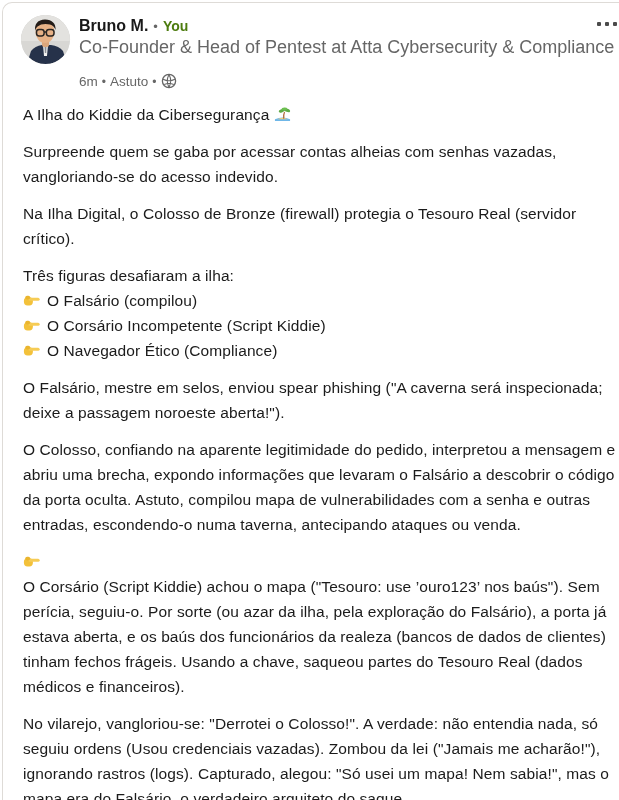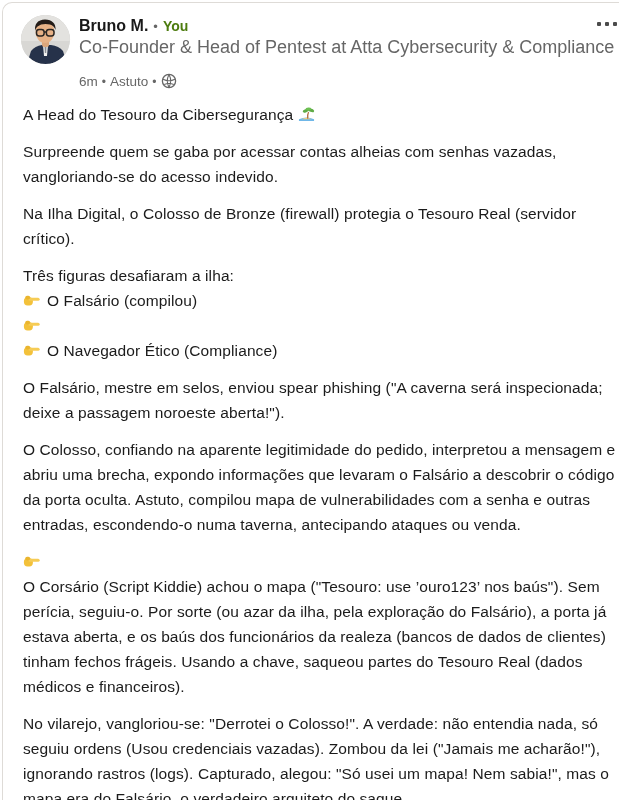--- a/index.html
+++ b/index.html
@@ -115,21 +115,21 @@
         <i></i>
           <i></i>
           <i></i>
       </span>
     </button>
   </div>
 
   <div class="post-body">
 
     <div class="pblock">
-      <span>A Head do Tesouro da Cibersegurança</span><svg class="emoji island" viewBox="0 0 18 18">
+      <span>A Ilha do Kiddie da Cibersegurança</span><svg class="emoji island" viewBox="0 0 18 18">
         <path d="M1 15 Q9 11.5 17 15 L17 17 L1 17 Z" fill="#6fb7e8"></path>
         <path d="M3.5 15.2 Q9 11.8 14.5 15.2 Z" fill="#f0d080"></path>
         <path d="M9.6 14.6 Q9.2 10 10.6 7.2 L11.7 7.6 Q10.6 10.4 11 14.4 Z" fill="#b06a3b"></path>
         <ellipse cx="8.2" cy="6" rx="3.4" ry="1.7" fill="#5faa46" transform="rotate(-22 8.2 6)"></ellipse>
         <ellipse cx="13.8" cy="5.6" rx="3.4" ry="1.7" fill="#5faa46" transform="rotate(20 13.8 5.6)"></ellipse>
         <ellipse cx="11" cy="4.2" rx="3" ry="1.6" fill="#6cc051" transform="rotate(-2 11 4.2)"></ellipse>
       </svg>
     </div>
 
     <div class="pblock">Surpreende quem se gaba por acessar contas alheias com senhas vazadas, vangloriando-se do acesso indevido.</div>
@@ -143,21 +143,21 @@
           <rect x="1" y="4.5" width="10" height="9" rx="4" fill="#f3c13a"></rect>
           <rect x="6" y="5" width="12.5" height="3.4" rx="1.7" fill="#f6cc55"></rect>
           <rect x="2.5" y="2.8" width="5.5" height="4" rx="2" fill="#eab52e"></rect>
         </svg><span>O Falsário (compilou)</span>
       </span>
       <span class="line">
         <svg class="emoji finger" viewBox="0 0 20 16">
           <rect x="1" y="4.5" width="10" height="9" rx="4" fill="#f3c13a"></rect>
           <rect x="6" y="5" width="12.5" height="3.4" rx="1.7" fill="#f6cc55"></rect>
           <rect x="2.5" y="2.8" width="5.5" height="4" rx="2" fill="#eab52e"></rect>
-        </svg>
+        </svg><span>O Corsário Incompetente (Script Kiddie)</span>
       </span>
       <span class="line">
         <svg class="emoji finger" viewBox="0 0 20 16">
           <rect x="1" y="4.5" width="10" height="9" rx="4" fill="#f3c13a"></rect>
           <rect x="6" y="5" width="12.5" height="3.4" rx="1.7" fill="#f6cc55"></rect>
           <rect x="2.5" y="2.8" width="5.5" height="4" rx="2" fill="#eab52e"></rect>
         </svg><span>O Navegador Ético (Compliance)</span>
       </span>
     </div>
 

